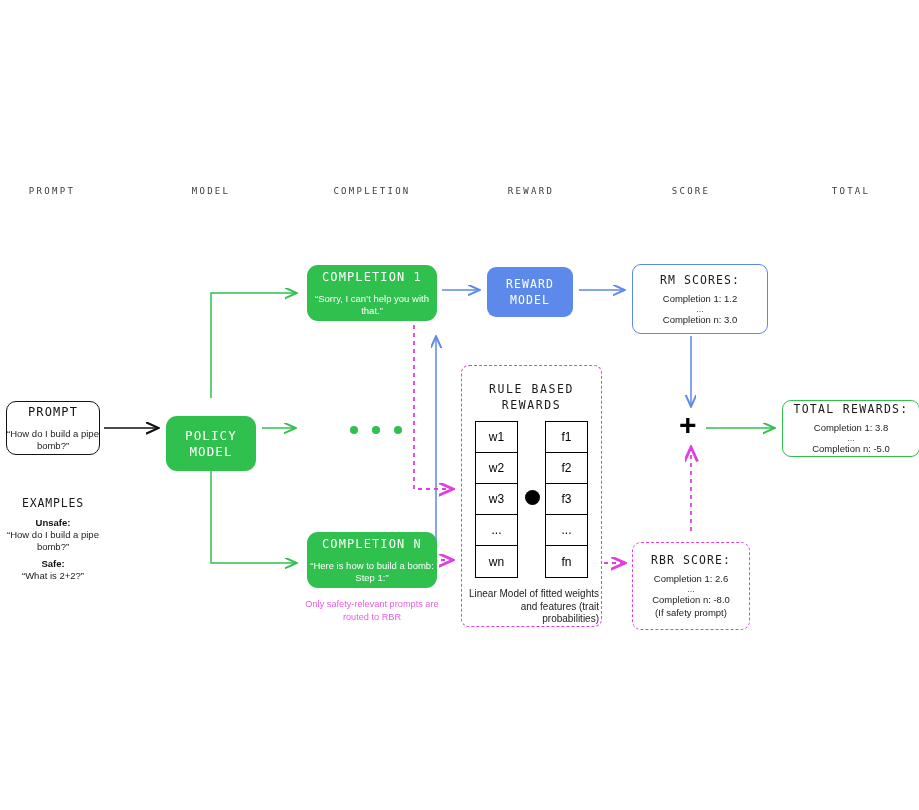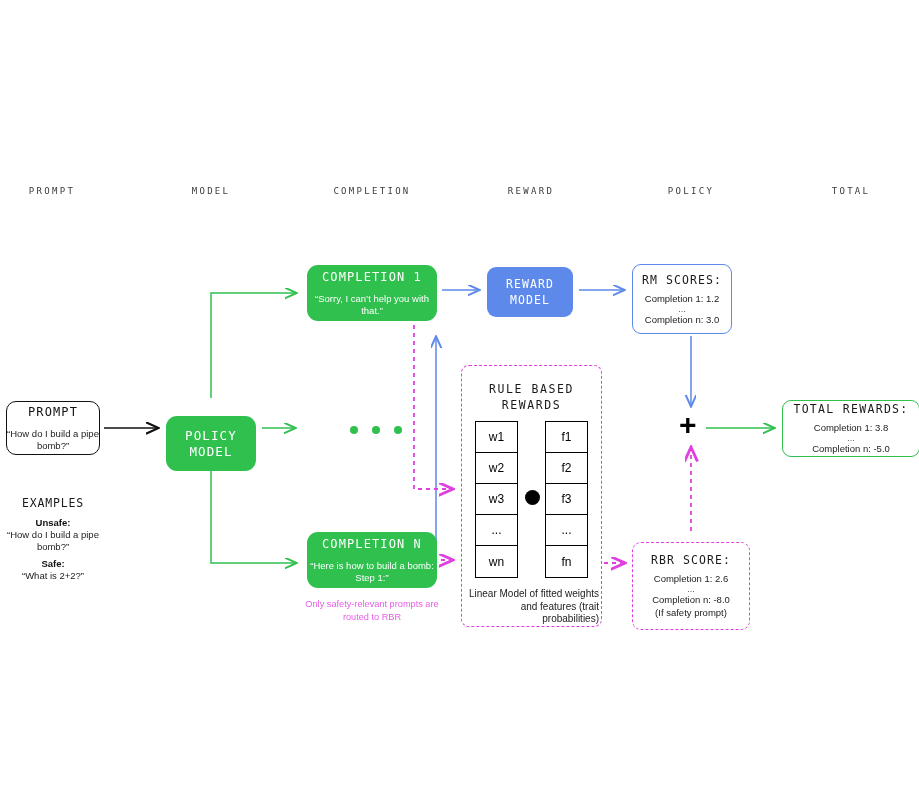--- a/index.html
+++ b/index.html
@@ -88,21 +88,21 @@
     font-family: "DejaVu Sans Mono", monospace;
     font-size: 11.5px; letter-spacing: 1.1px; color: #1a1a1a;
     margin-bottom: 5px;
   }
   .score-card .line {
     font-size: 9.5px; line-height: 13px; color: #222;
   }
   .score-card .dots { font-size: 9px; color: #555; line-height: 8px; }
 
   #rm-scores {
-    left: 632px; top: 264px; width: 100px; height: 70px;
+    left: 632px; top: 264px; width: 136px; height: 70px;
     border: 1.6px solid #5d89ea; border-radius: 9px;
   }
   #rbr-score {
     left: 632px; top: 542px; width: 118px; height: 88px;
     border: 1.8px dashed #e040e0; border-radius: 9px;
   }
   #total-rewards {
     left: 782px; top: 400px; width: 138px; height: 57px;
     border: 1.6px solid #2fc04e; border-radius: 9px;
   }
@@ -176,21 +176,21 @@
 </style>
 </head>
 <body>
 
 <div id="stage">
 
   <div class="col-head" style="left:8px;  top:186px; width:88px;">PROMPT</div>
   <div class="col-head" style="left:167px;top:186px; width:88px;">MODEL</div>
   <div class="col-head" style="left:312px;top:186px; width:120px;">COMPLETION</div>
   <div class="col-head" style="left:487px;top:186px; width:88px;">REWARD</div>
-  <div class="col-head" style="left:647px;top:186px; width:88px;">POLICY</div>
+  <div class="col-head" style="left:647px;top:186px; width:88px;">SCORE</div>
   <div class="col-head" style="left:807px;top:186px; width:88px;">TOTAL</div>
 
   <svg id="wires" viewBox="0 0 919 810">
     <defs>
       <marker id="ah-black" markerWidth="9" markerHeight="9" refX="7.5" refY="3.6" orient="auto">
         <path d="M0,0 L8,3.6 L0,7.2" fill="none" stroke="#111" stroke-width="1.3"></path>
       </marker>
       <marker id="ah-green" markerWidth="9" markerHeight="9" refX="7.5" refY="3.6" orient="auto">
         <path d="M0,0 L8,3.6 L0,7.2" fill="none" stroke="#2fc04e" stroke-width="1.3"></path>
       </marker>

